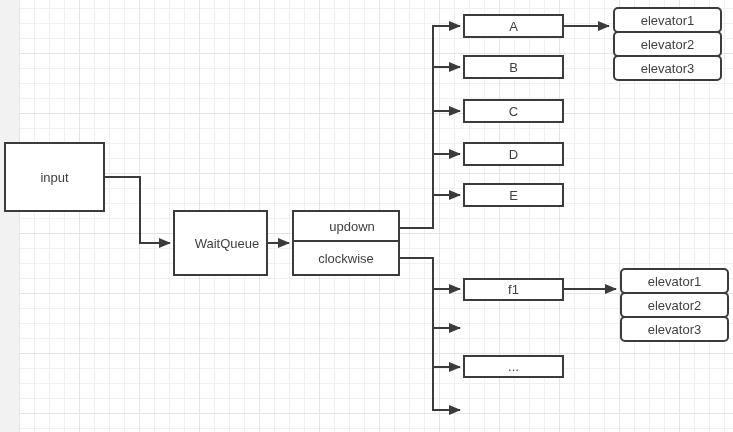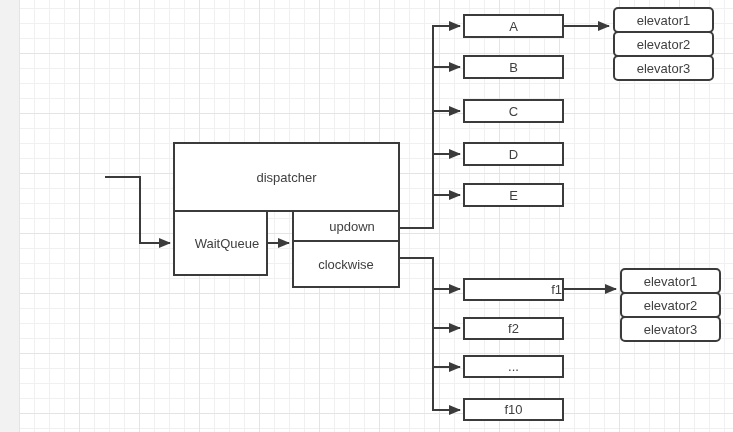--- a/index.html
+++ b/index.html
@@ -28,39 +28,39 @@
   .connectors path{fill:none;stroke:var(--line);stroke-width:2px;}
   #arrowhead path{fill:var(--line);stroke:none;}
   .node{
     position:absolute;box-sizing:border-box;
     background:var(--node_bg);border:2px solid var(--line);
     display:flex;align-items:center;justify-content:center;
     font-size:13px;color:var(--text);line-height:1;white-space:nowrap;
   }
   .estack{position:absolute;}
   .elev{
-    box-sizing:border-box;width:101px;height:26px;margin-top:-2px;
+    box-sizing:border-box;width:109px;height:26px;margin-top:-2px;
     background:var(--node_bg);border:2px solid var(--line);border-radius:5px;
     display:flex;align-items:center;justify-content:center;
     font-size:13px;color:var(--text);line-height:1;
   }
   .elev:first-child{margin-top:0;}
 
   
   .n-input{left:4px;top:142px;width:101px;height:70px;}
   .n-dispatcher{left:173px;top:142px;width:227px;height:70px;}
   .n-waitqueue{left:173px;top:210px;width:95px;height:66px;padding-left:13px;}
   .n-updown{left:292px;top:210px;width:108px;height:32px;padding-left:12px;}
-  .n-clockwise{left:292px;top:240px;width:108px;height:48px;}
+  .n-clockwise{left:292px;top:240px;width:108px;height:36px;}
   .n-A{left:463px;top:14px;width:101px;height:24px;}
   .n-B{left:463px;top:55px;width:101px;height:24px;}
   .n-C{left:463px;top:99px;width:101px;height:24px;}
   .n-D{left:463px;top:142px;width:101px;height:24px;}
   .n-E{left:463px;top:183px;width:101px;height:24px;}
-  .n-f1{left:463px;top:278px;width:101px;height:23px;justify-content:flex-end;}
+  .n-f1{left:463px;top:278px;width:101px;height:23px;}
   .n-f2{left:463px;top:317px;width:101px;height:23px;}
   .n-dots{left:463px;top:355px;width:101px;height:23px;}
   .n-f10{left:463px;top:398px;width:101px;height:23px;}
   .estack-top{left:613px;top:7px;}
   .estack-bottom{left:620px;top:268px;}
 </style>
 </head>
 <body>
 
 <div class="stage">
@@ -83,24 +83,24 @@
 
     <path d="M400 258 H433 V410 H460" marker-end="url(#arrowhead)"></path>
     <path d="M433 289 H460" marker-end="url(#arrowhead)"></path>
     <path d="M433 328 H460" marker-end="url(#arrowhead)"></path>
     <path d="M433 367 H460" marker-end="url(#arrowhead)"></path>
 
     <path d="M564 26 H609" marker-end="url(#arrowhead)"></path>
     <path d="M564 289 H616" marker-end="url(#arrowhead)"></path>
   </svg>
 
+  <div class="node n-input">
+    <span>input</span>
+  </div>
 
-  <div class="node n-dispatcher">
-    <span>dispatcher</span>
-  </div>
 
   <div class="node n-waitqueue">
     <span>WaitQueue</span>
   </div>
 
   <div class="node n-updown">
     <span>updown</span>
   </div>
 
   <div class="node n-clockwise">
@@ -119,28 +119,22 @@
   <div class="node n-D">
     <span>D</span>
   </div>
   <div class="node n-E">
     <span>E</span>
   </div>
 
   <div class="node n-f1">
     <span>f1</span>
   </div>
-  <div class="node n-f2">
-    <span>f2</span>
-  </div>
   <div class="node n-dots">
     <span>...</span>
-  </div>
-  <div class="node n-f10">
-    <span>f10</span>
   </div>
 
   <div class="estack estack-top">
     <div class="elev">
       <span>elevator1</span>
     </div>
     <div class="elev">
       <span>elevator2</span>
     </div>
     <div class="elev">

